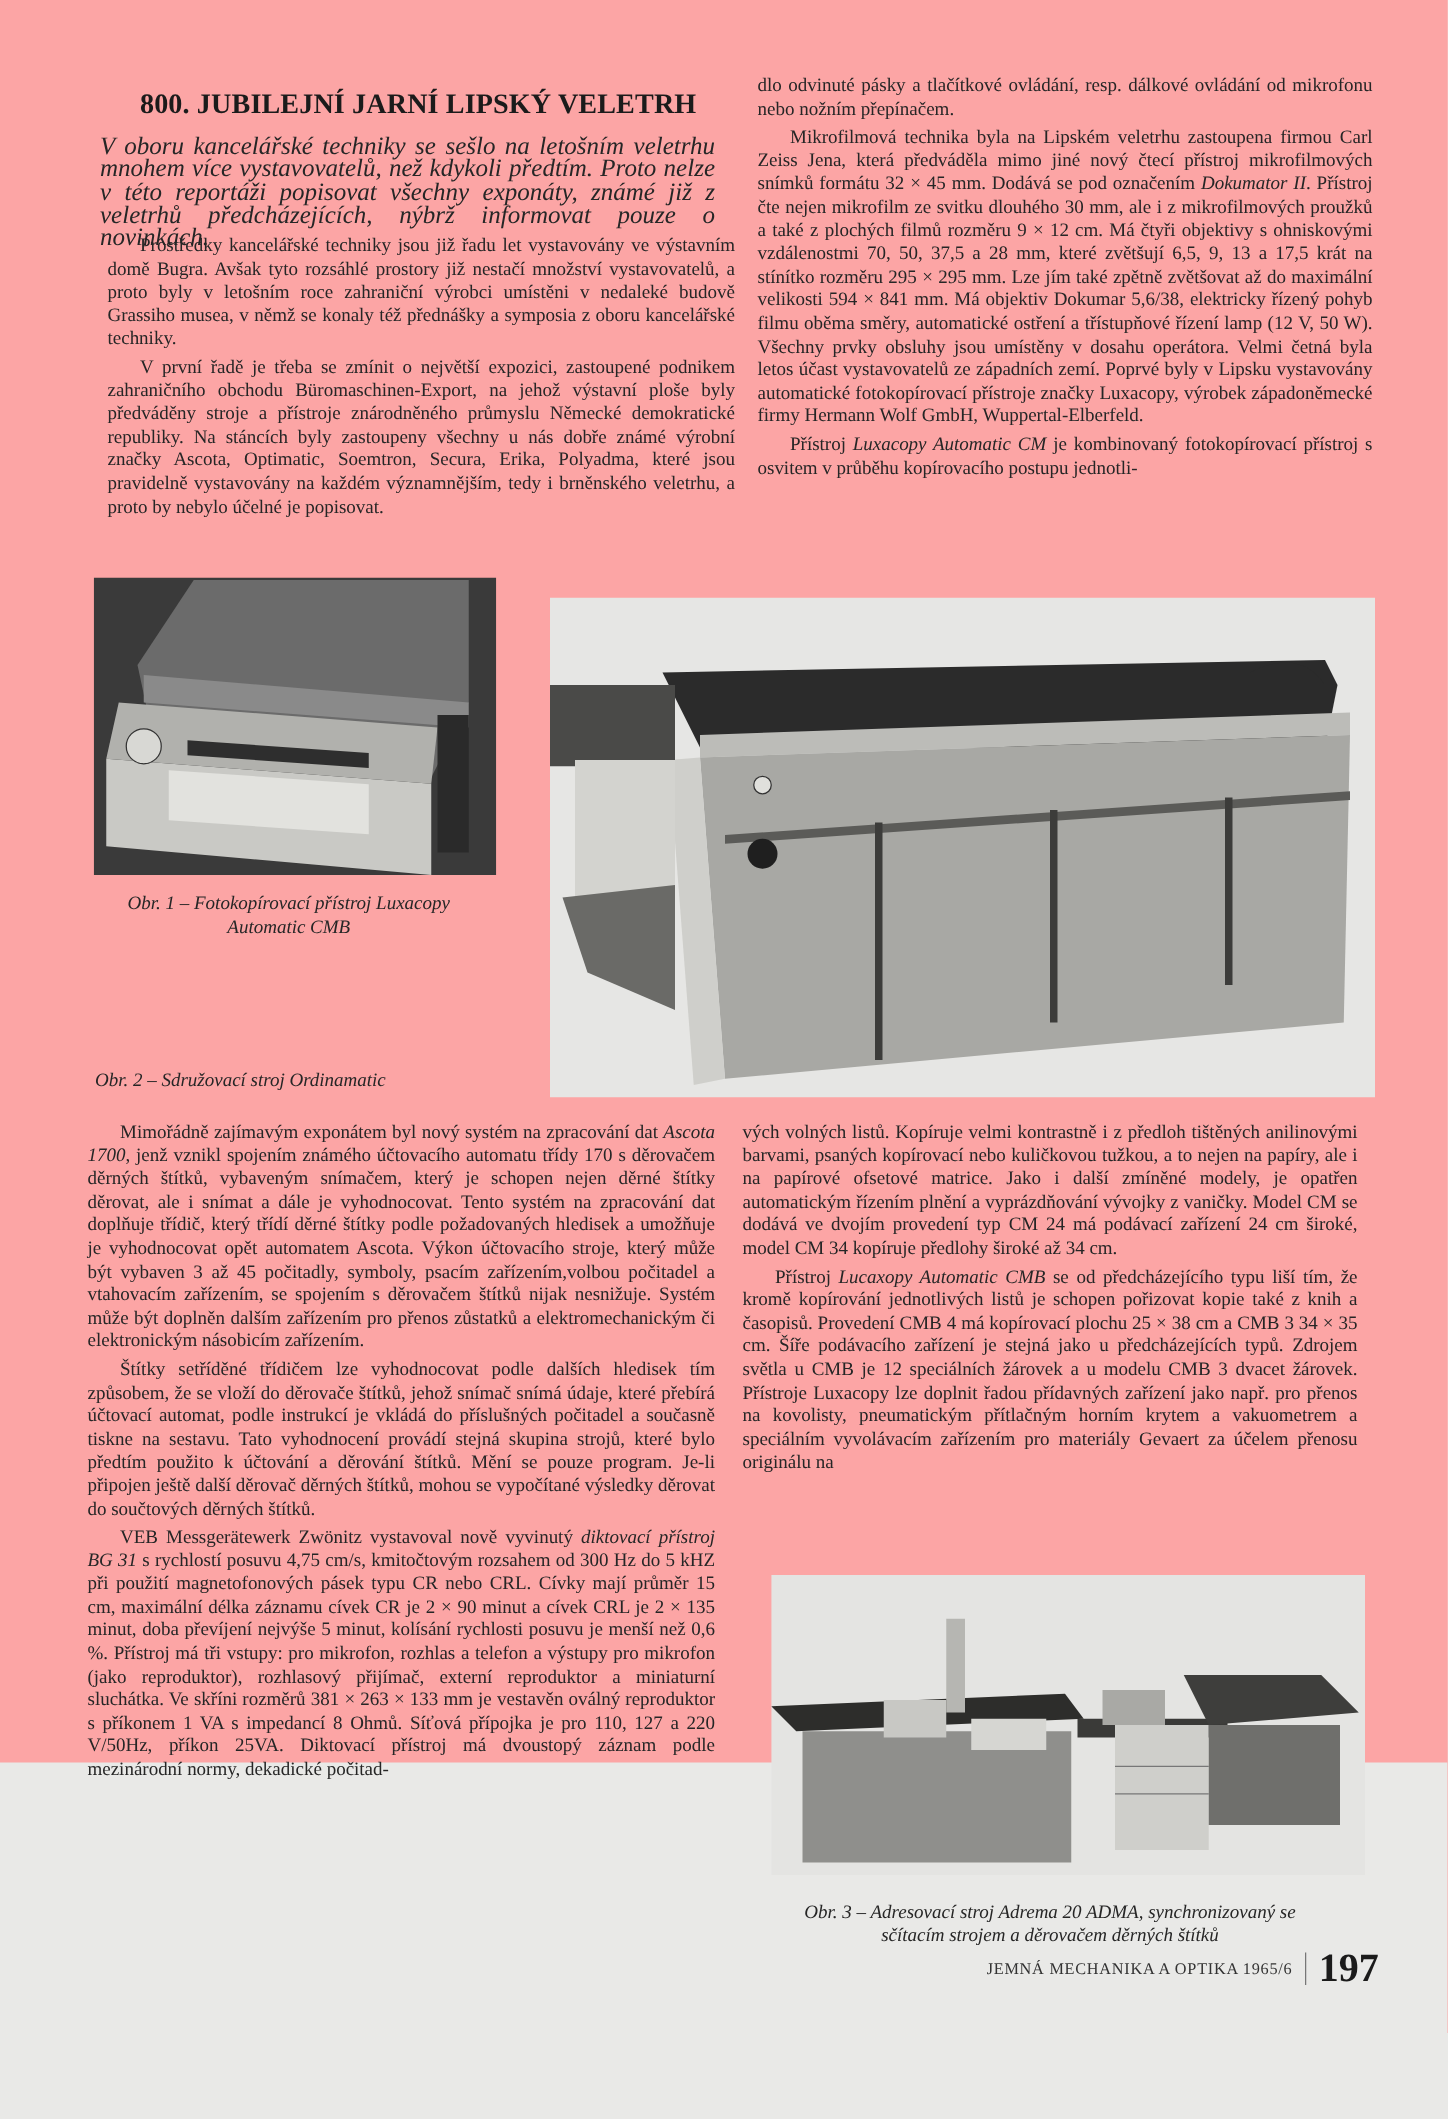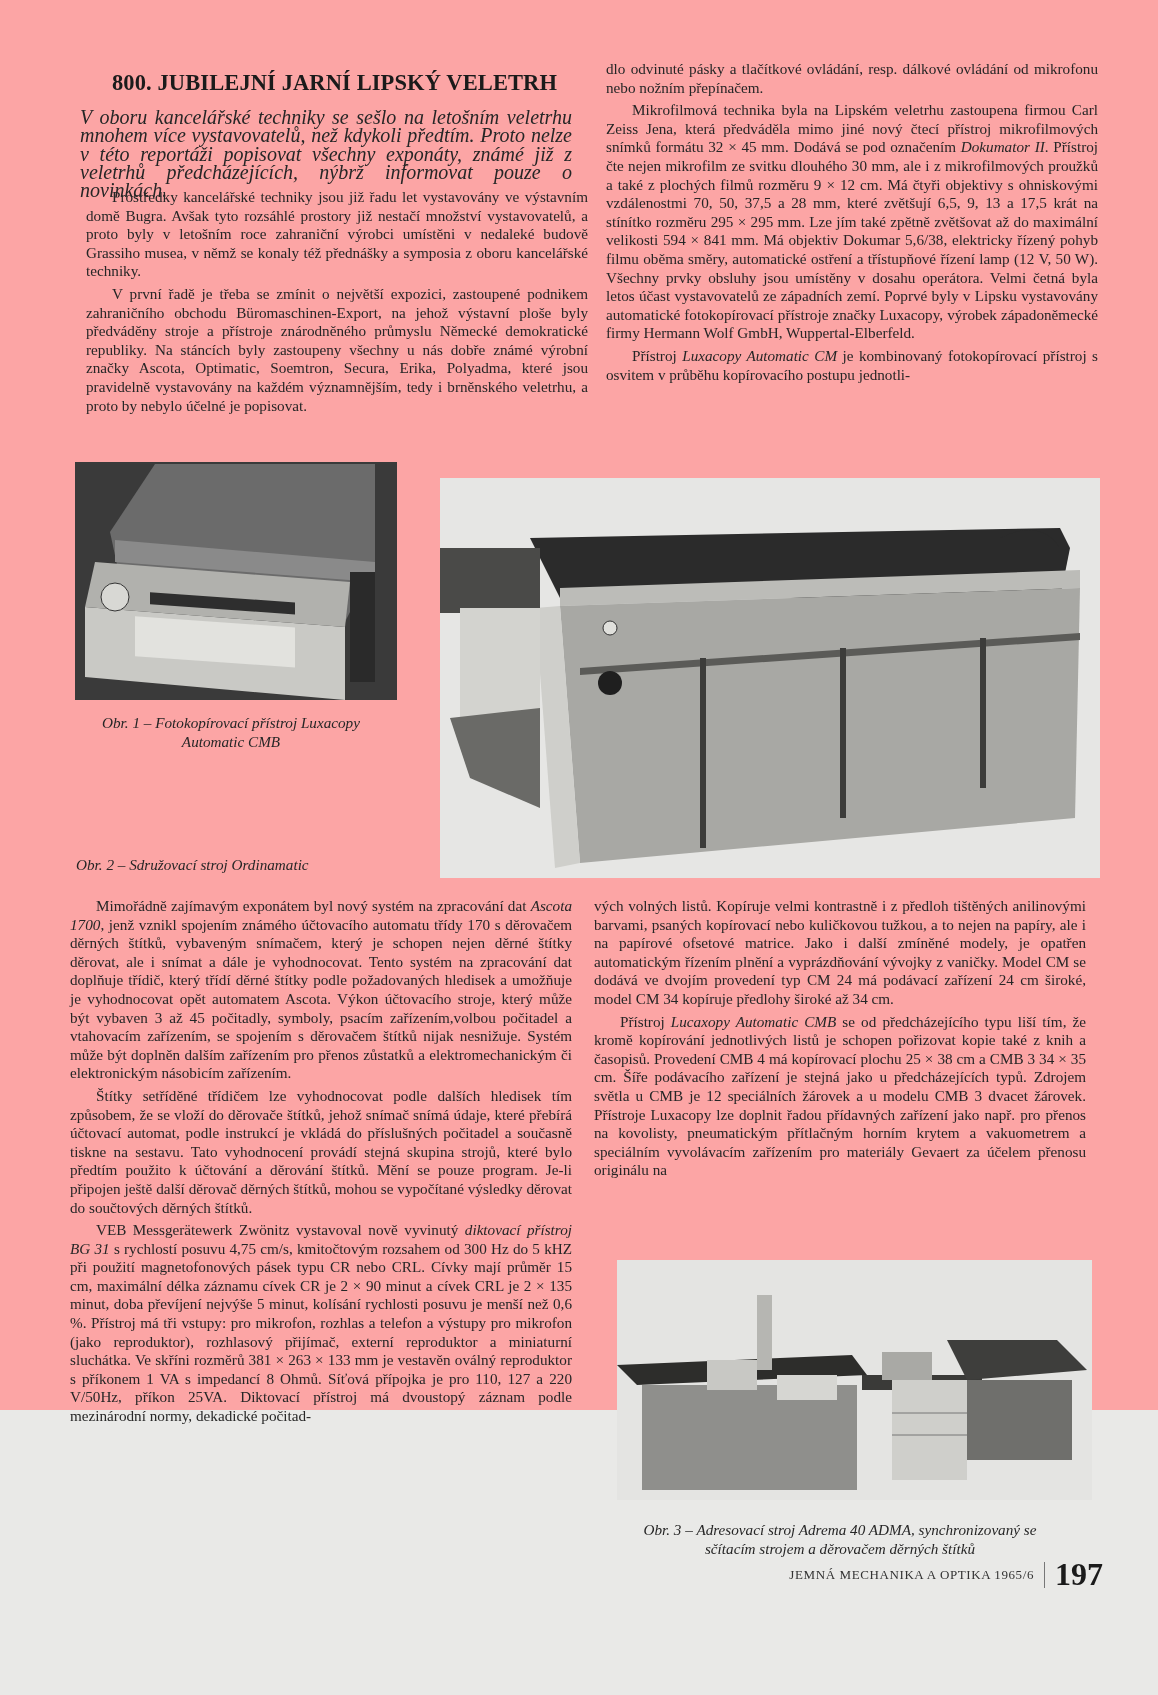--- a/index.html
+++ b/index.html
@@ -112,21 +112,21 @@
     <rect x="245" y="115" width="120" height="15" fill="#3a3a38"></rect>
     <rect x="275" y="120" width="75" height="100" fill="#cfcfcb"></rect>
     <line x1="275" y1="153" x2="350" y2="153" stroke="#777"></line>
     <line x1="275" y1="175" x2="350" y2="175" stroke="#777"></line>
     <rect x="265" y="92" width="50" height="28" fill="#a9a9a5"></rect>
     <polygon points="330,80 440,80 470,110 350,120" fill="#3e3e3c"></polygon>
     <rect x="350" y="120" width="105" height="80" fill="#6f6f6c"></rect>
   </svg>
 
   <div class="caption" style="left:594px; top:1520px; width:492px;">
-    <div><span class="obr">Obr. 3</span><span> – Adresovací stroj Adrema 40 ADMA, synchronizovaný se</span></div>
+    <div><span class="obr">Obr. 3</span><span> – Adresovací stroj Adrema 20 ADMA, synchronizovaný se</span></div>
     <div>sčítacím strojem a děrovačem děrných štítků</div>
   </div>
 
   <div class="footer">
     <span class="journal">JEMNÁ MECHANIKA A OPTIKA 1965/6</span>
     <span class="sep"></span>
     <span class="pageno">197</span>
   </div>
 </div>
 

